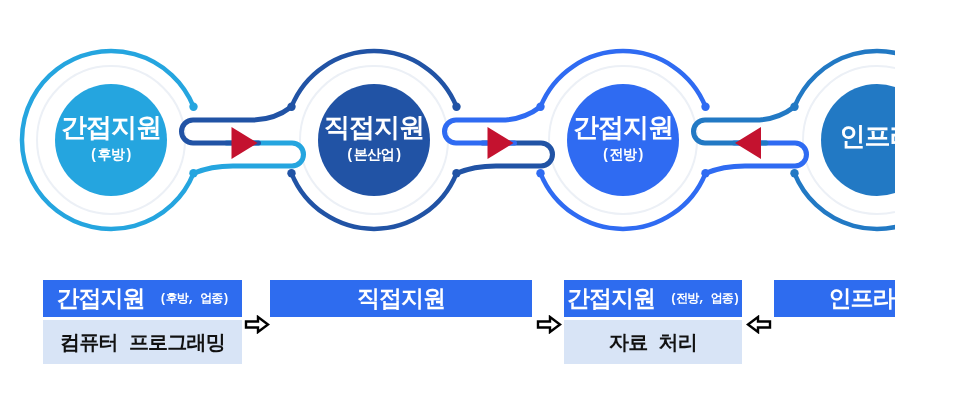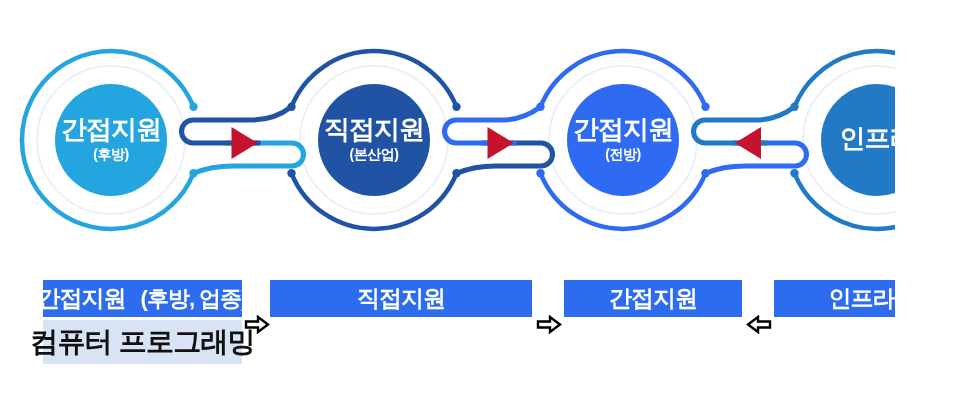--- a/index.html
+++ b/index.html
@@ -1,41 +1,41 @@
 <!DOCTYPE html>
 <html style="--node1: #25A5DF; --node2: #2153A5; --node3: #2F6BF2; --node4: #2279C4; --arrow_red: #C4122F; --card_header_bg: #2E6CEF; --card_body_bg: #D8E4F6; --card_body_text: #111111; --card_arrow_black: #000000; --halo_ring: #ECF0F6;"><head>
 <meta charset="utf-8">
 <style>
   html,body{margin:0;padding:0;background:#ffffff;}
   #stage{
     position:relative;width:895px;height:405px;background:#ffffff;overflow:hidden;
-    font-family:Liberation Sans, sans-serif;
+    font-family:Liberation Mono, monospace;
   }
   #diagram-svg{position:absolute;left:0;top:0;}
   
   .node-label-box{
     position:absolute;top:84px;width:120px;height:112px;
     display:flex;flex-direction:column;align-items:center;justify-content:center;
     color:#ffffff;text-align:center;pointer-events:none;
   }
   .node-main{font-size:26px;font-weight:bold;line-height:1.05;letter-spacing:-1px;}
   .node-sub{font-size:14px;font-weight:bold;margin-top:3px;letter-spacing:-0.5px;}
   
   .card{position:absolute;top:280px;}
   .card-header{
     height:37px;background:var(--card_header_bg);
     display:flex;align-items:center;justify-content:center;
     color:#ffffff;white-space:nowrap;
   }
   .card-title{font-size:23px;font-weight:bold;letter-spacing:-1px;}
-  .card-qualifier{font-size:22px;font-weight:bold;letter-spacing:-1px;margin-left:15px;}
+  .card-qualifier{font-size:12px;font-weight:bold;letter-spacing:-1px;margin-left:15px;}
   .card-body{
     height:44px;margin-top:3px;background:var(--card_body_bg);
     display:flex;align-items:center;justify-content:center;
-    color:var(--card_body_text);font-size:28px;font-weight:bold;
+    color:var(--card_body_text);font-size:20px;font-weight:bold;
     letter-spacing:-0.8px;white-space:nowrap;
   }
   .card-arrow{position:absolute;top:315px;width:26px;height:19px;}
 </style>
 </head>
 <body>
 
 <div id="stage">
 
   <svg id="diagram-svg" width="978" height="405" viewBox="0 0 978 405">
@@ -128,21 +128,23 @@
     </div>
   </div>
 
   <svg class="card-arrow" style="left:536px;" viewBox="0 0 26 19">
     <polygon points="2,6.5 14,6.5 14,2 24,9.5 14,17 14,12.5 2,12.5" fill="#ffffff" style="stroke:var(--card_arrow_black)" stroke-width="2.4" stroke-linejoin="miter"></polygon>
   </svg>
 
   <div class="card" style="left:564px;width:178px;">
     <div class="card-header">
       <span class="card-title">간접지원</span>
+        <span class="card-qualifier">(전방, 업종)</span>
     </div>
+    <div class="card-body">자료 처리</div>
   </div>
 
   <svg class="card-arrow" style="left:746px;" viewBox="0 0 26 19">
     <polygon points="24,6.5 12,6.5 12,2 2,9.5 12,17 12,12.5 24,12.5" fill="#ffffff" style="stroke:var(--card_arrow_black)" stroke-width="2.4" stroke-linejoin="miter"></polygon>
   </svg>
 
   <div class="card" style="left:774px;width:175px;">
     <div class="card-header">
       <span class="card-title">인프라</span>
     </div>

